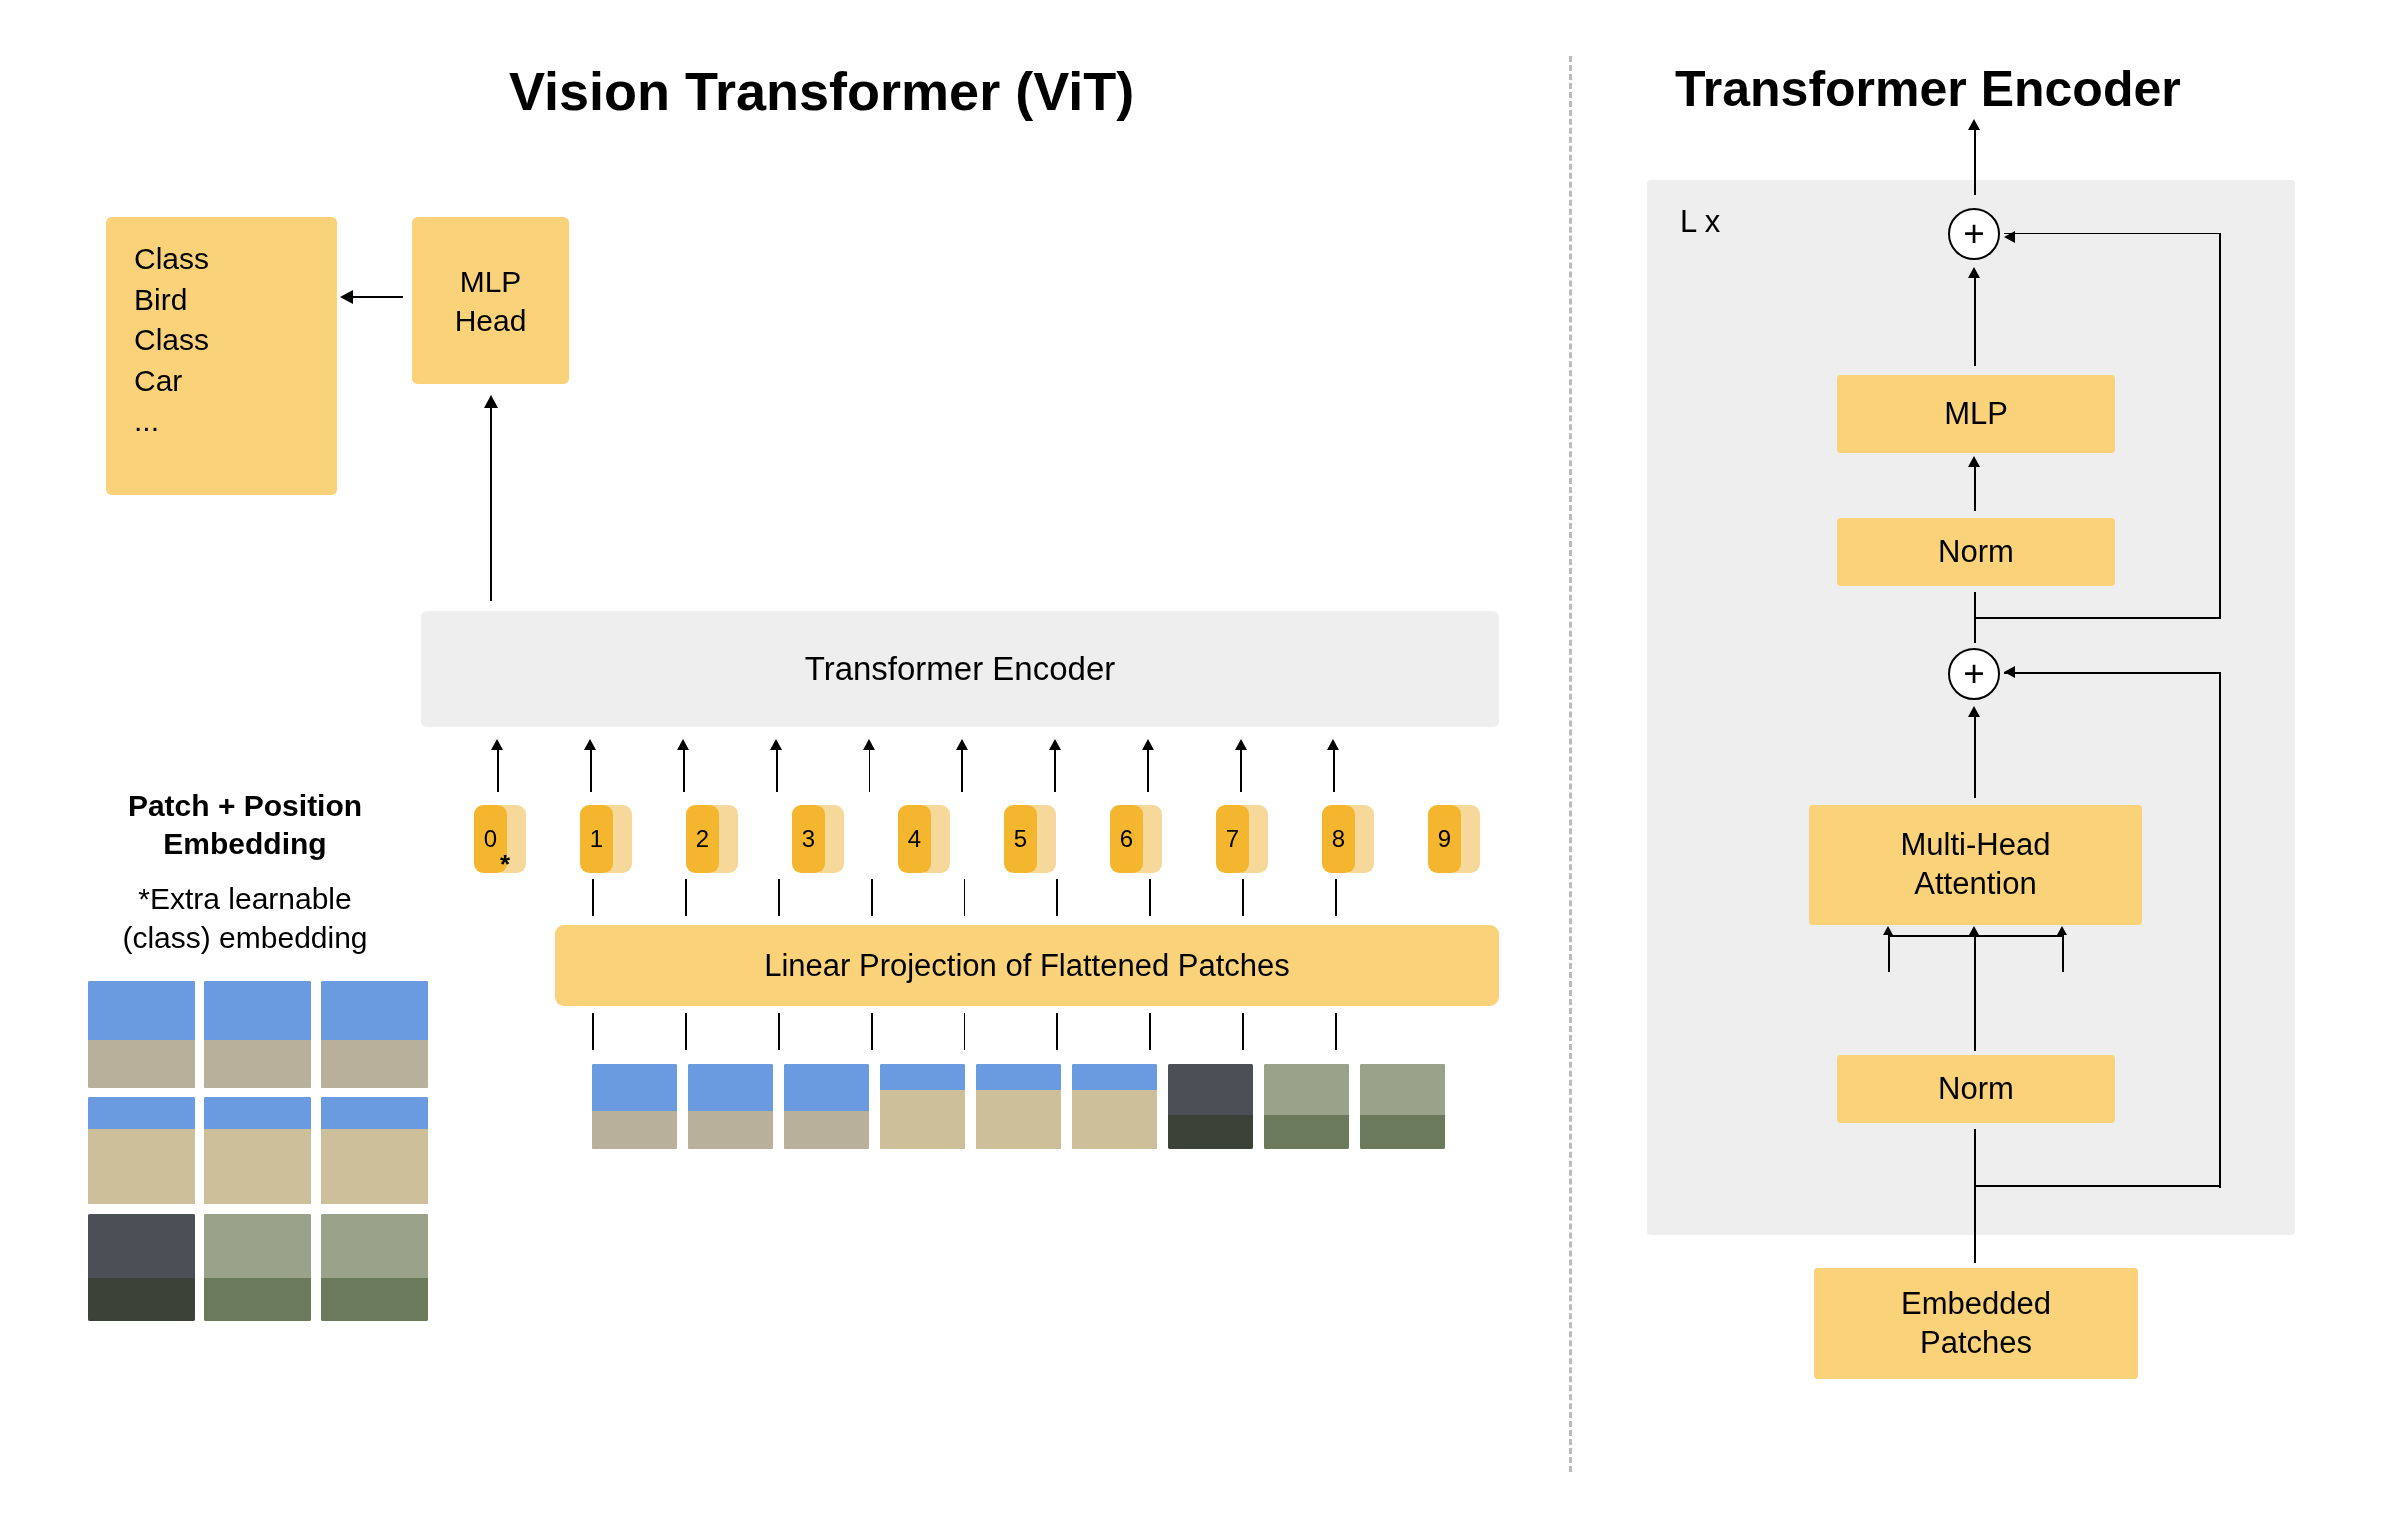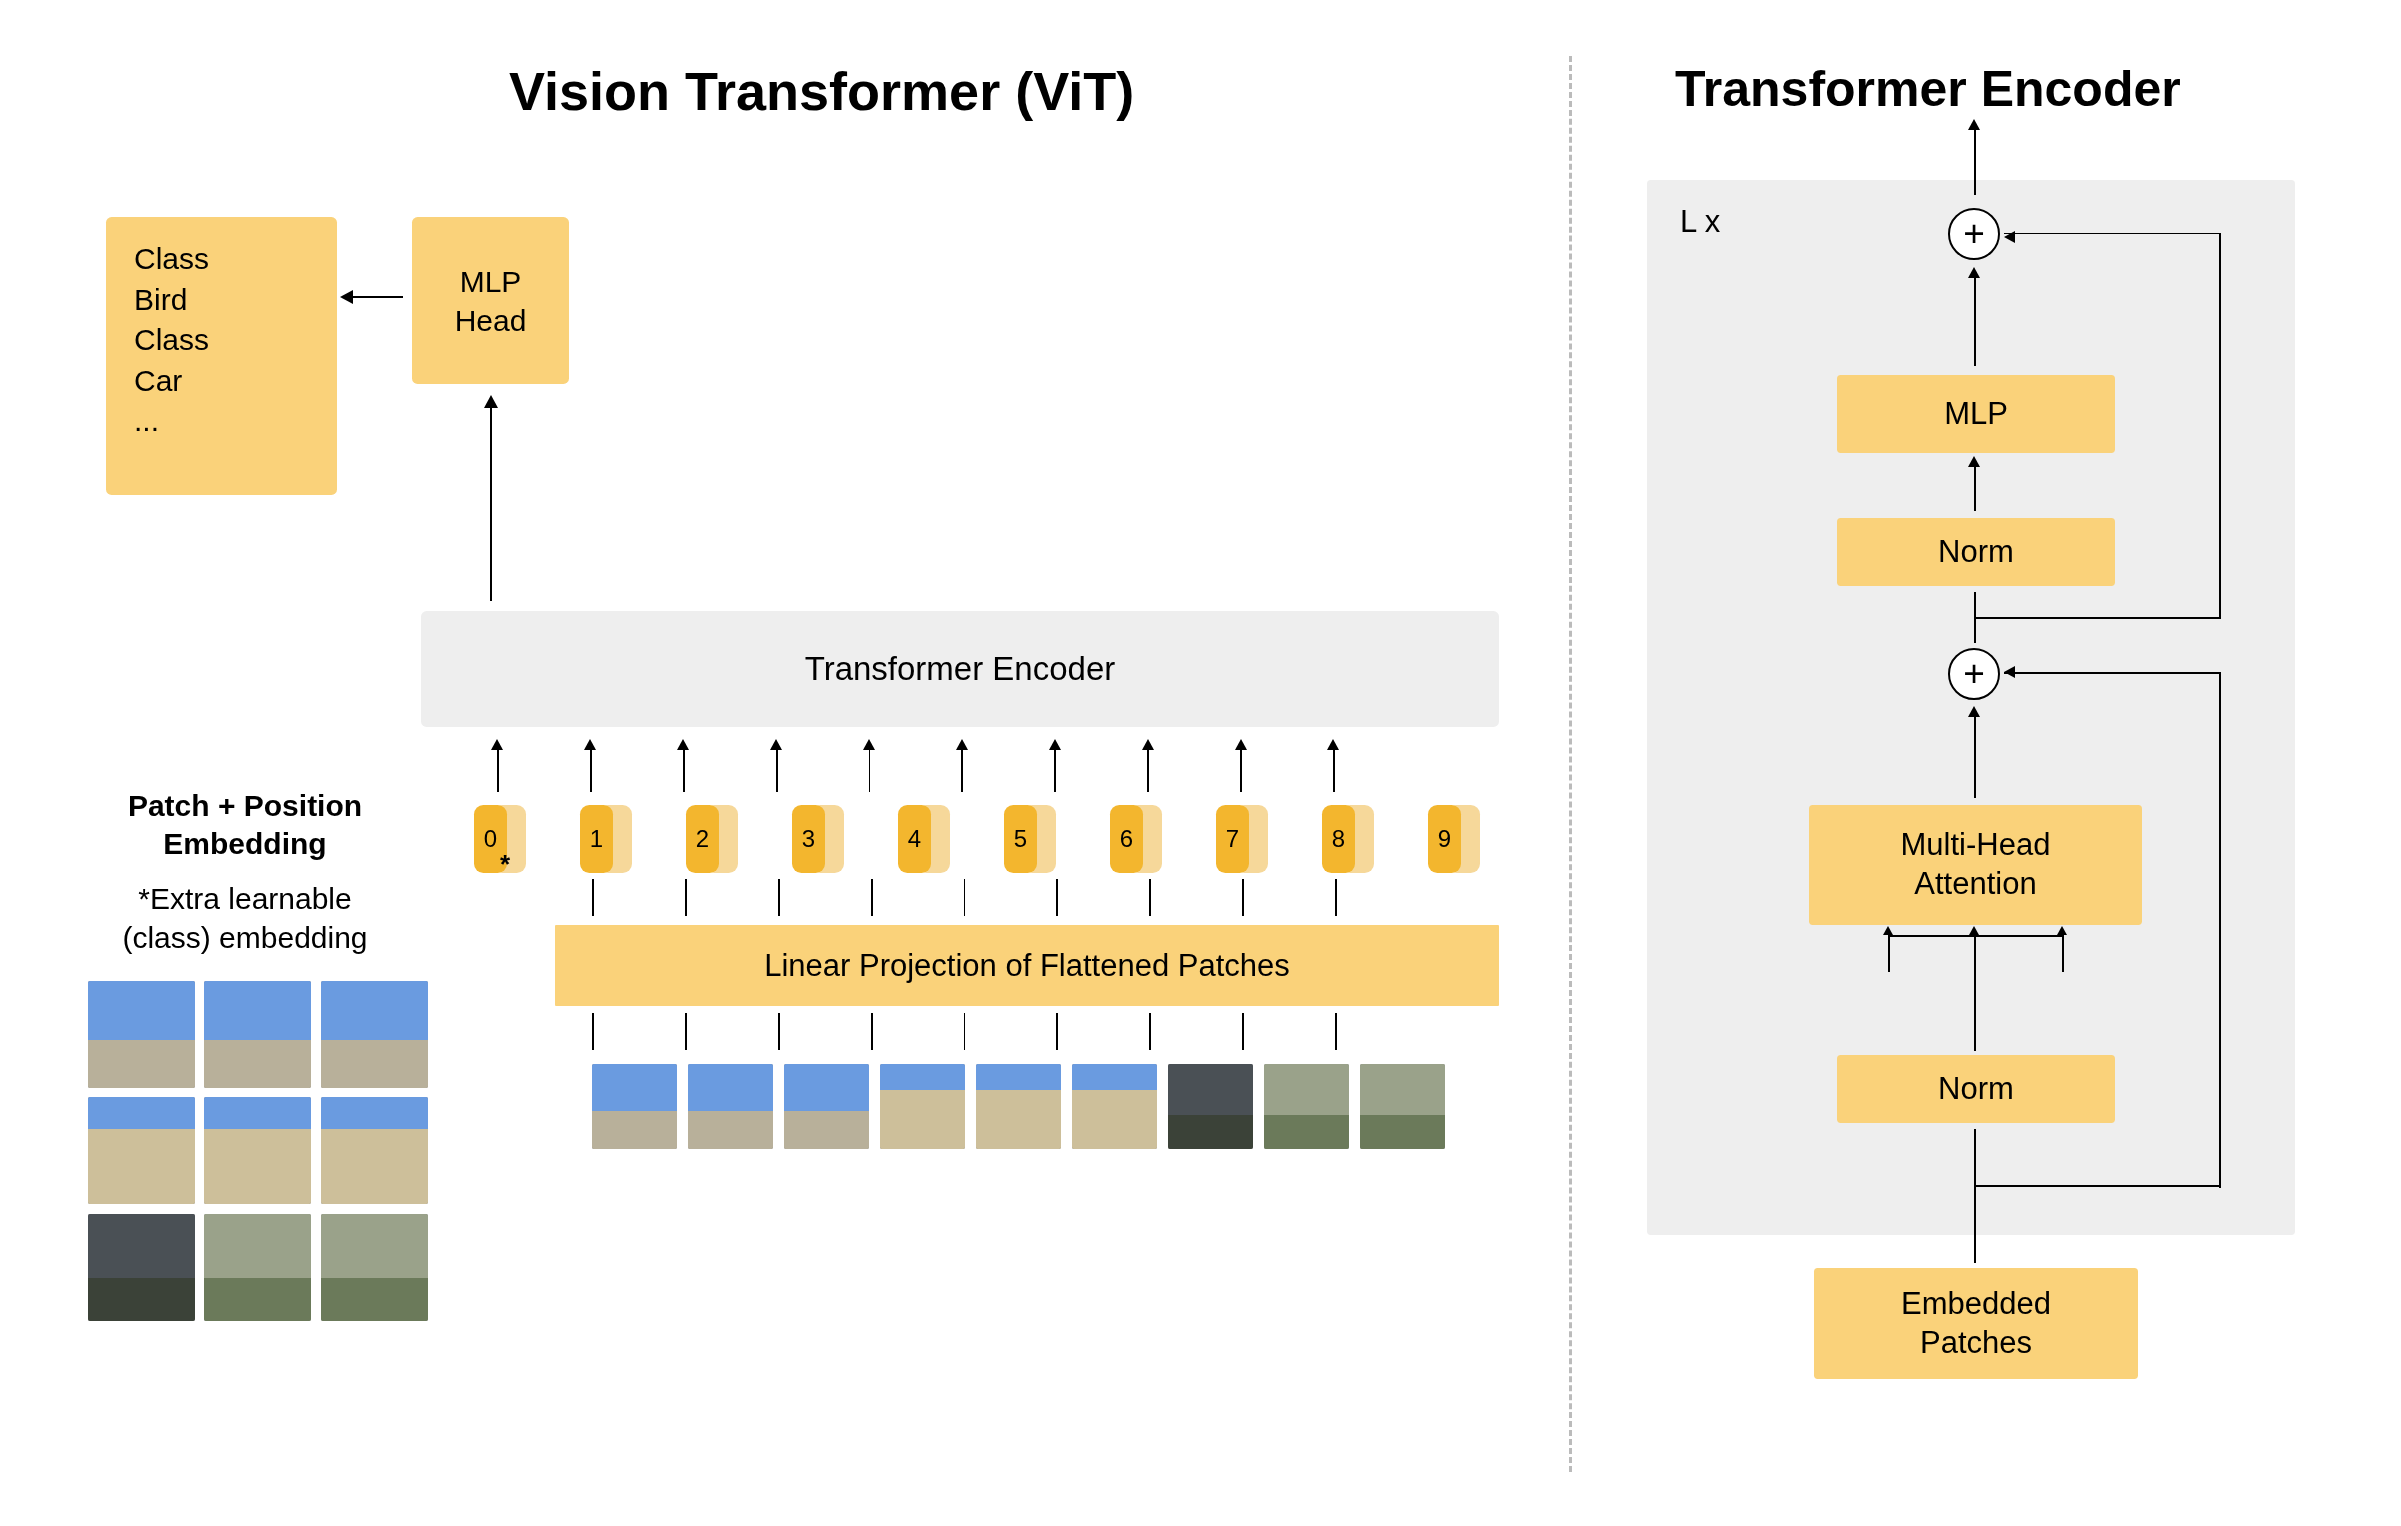--- a/index.html
+++ b/index.html
@@ -93,21 +93,21 @@
 
   
   .mid-lines { left: 592px; top: 879px; display:flex; gap: 91px; }
   .mid-lines .ln { width: 1.9px; height: 37px; background:#000; }
 
   
   .linproj {
     left: 555px; top: 925px;
     width: 944px; height: 81px;
     background: #fad27a;
-    border-radius: 1px;
+    border-radius: 9px;
     display:flex; align-items:center; justify-content:center;
     font-size: 31px;
   }
   
   .bot-lines { left: 592px; top: 1013px; display:flex; gap: 91px; }
   .bot-lines .ln { width: 1.9px; height: 37px; background:#000; }
 
   
   .patch-row { left: 592px; top: 1064px; display:flex; gap: 11px; }
   .patch { width: 85px; height: 85px; background: #888; border-radius: 1.9px; position: relative; overflow: hidden; }

